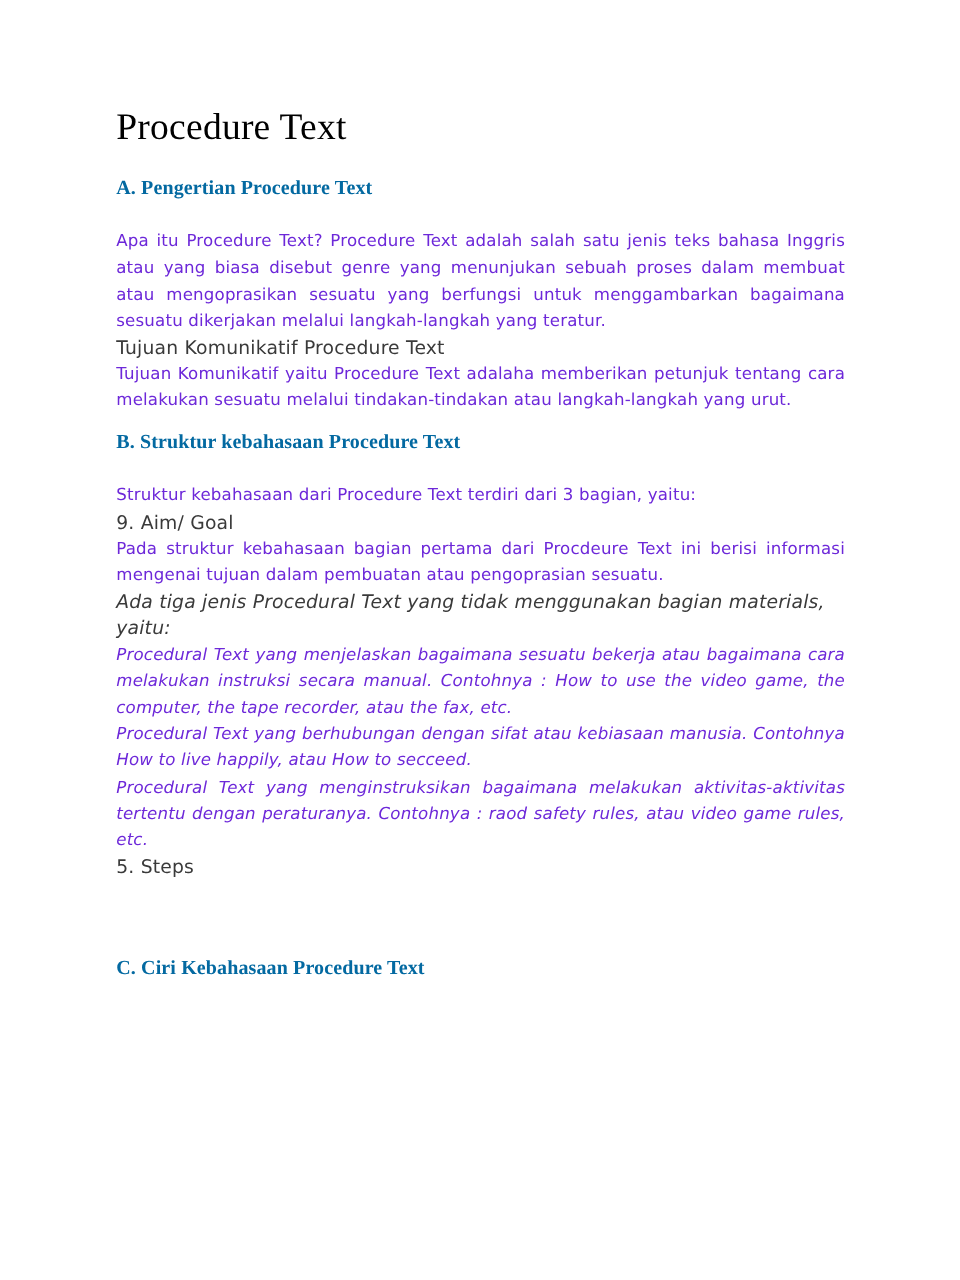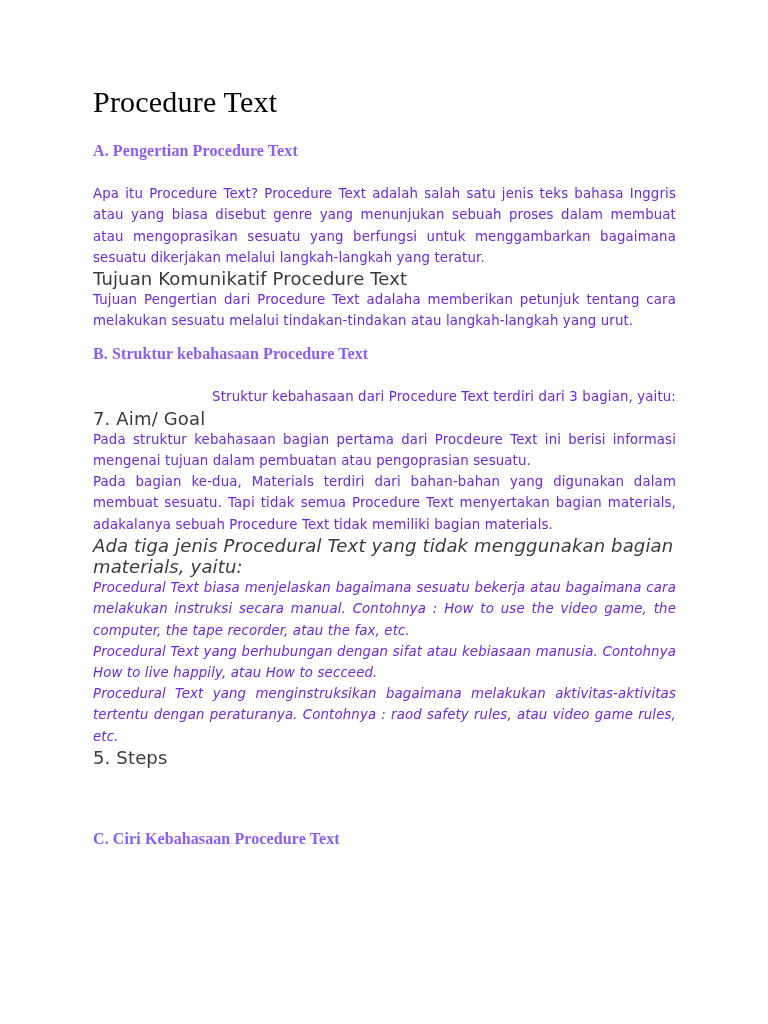--- a/index.html
+++ b/index.html
@@ -42,21 +42,21 @@
     line-height: 1.18;
     margin: 0 0 22px 0;
     letter-spacing: 0.2px;
   }
 
   
   .section-heading {
     font-family: "Liberation Serif", "DejaVu Serif", serif;
     font-size: 16px;
     font-weight: 700;
-    color: #8b5cf6;
+    color: #0369a1;
     line-height: 1.3;
     margin: 0;
     letter-spacing: 0.1px;
   }
 
   .heading-a { margin-bottom: 21px; }
   .heading-b { margin-top: 12px; margin-bottom: 22px; }
   .heading-c { margin-top: 61px; margin-bottom: 16px; }
 
   
@@ -66,30 +66,30 @@
     font-weight: 400;
     color: #6d28d9;
     line-height: 21.2px;
     text-align: justify;
     text-justify: inter-word;
     margin: 0;
     letter-spacing: 0.15px;
   }
 
   .body-text.no-justify {
-    text-align: right;
+    text-align: left;
   }
 
   .para-gap   { margin-top: 21px; }
   .para-gap-l { margin-top: 26px; }
 
   
   .sub-label {
     font-family: "DejaVu Sans", sans-serif;
-    font-size: 18px;
+    font-size: 15px;
     color: #3a3a3a;
     line-height: 21.2px;
     text-align: left;
     margin: 0;
     letter-spacing: 0.15px;
   }
 
   .italic-block {
     font-style: italic;
   }
@@ -106,34 +106,33 @@
   <div class="content">
 
     <h1 class="doc-title">Procedure Text</h1>
 
     <h2 class="section-heading heading-a">A. Pengertian Procedure Text</h2>
 
     <p class="body-text">Apa itu Procedure Text? Procedure Text adalah salah satu jenis teks bahasa Inggris atau yang biasa disebut genre yang menunjukan sebuah proses dalam membuat atau mengoprasikan sesuatu yang berfungsi untuk menggambarkan bagaimana sesuatu dikerjakan melalui langkah-langkah yang teratur.</p>
 
     <p class="sub-label para-gap">Tujuan Komunikatif Procedure Text</p>
 
-    <p class="body-text">Tujuan Pengertian dari Procedure Text adalaha memberikan petunjuk tentang cara melakukan sesuatu melalui tindakan-tindakan atau langkah-langkah yang urut.</p>
+    <p class="body-text">Tujuan Komunikatif yaitu Procedure Text adalaha memberikan petunjuk tentang cara melakukan sesuatu melalui tindakan-tindakan atau langkah-langkah yang urut.</p>
 
     <h2 class="section-heading heading-b">B. Struktur kebahasaan Procedure Text</h2>
 
     <p class="body-text no-justify">Struktur kebahasaan dari Procedure Text terdiri dari 3 bagian, yaitu:</p>
 
-    <p class="sub-label para-gap-l">7. Aim/ Goal</p>
+    <p class="sub-label para-gap-l">9. Aim/ Goal</p>
     <p class="body-text">Pada struktur kebahasaan bagian pertama dari Procdeure Text ini berisi informasi mengenai tujuan dalam pembuatan atau pengoprasian sesuatu.</p>
 
-    <p class="body-text">Pada bagian ke-dua, Materials terdiri dari bahan-bahan yang digunakan dalam membuat sesuatu. Tapi tidak semua Procedure Text menyertakan bagian materials, adakalanya sebuah Procedure Text tidak memiliki bagian materials.</p>
 
     <div class="italic-block">
       <p class="sub-label para-gap-l">Ada tiga jenis Procedural Text yang tidak menggunakan bagian materials, yaitu:</p>
-      <p class="body-text">Procedural Text biasa menjelaskan bagaimana sesuatu bekerja atau bagaimana cara melakukan instruksi secara manual. Contohnya : How to use the video game, the computer, the tape recorder, atau the fax, etc.</p>
+      <p class="body-text">Procedural Text yang menjelaskan bagaimana sesuatu bekerja atau bagaimana cara melakukan instruksi secara manual. Contohnya : How to use the video game, the computer, the tape recorder, atau the fax, etc.</p>
       <p class="body-text">Procedural Text yang berhubungan dengan sifat atau kebiasaan manusia. Contohnya How to live happily, atau How to secceed.</p>
       <p class="body-text">Procedural Text yang menginstruksikan bagaimana melakukan aktivitas-aktivitas tertentu dengan peraturanya. Contohnya : raod safety rules, atau video game rules, etc.</p>
     </div>
 
     <p class="sub-label para-gap-l">5. Steps</p>
 
     <h2 class="section-heading heading-c">C. Ciri Kebahasaan Procedure Text</h2>
 
   </div>
 </div>

